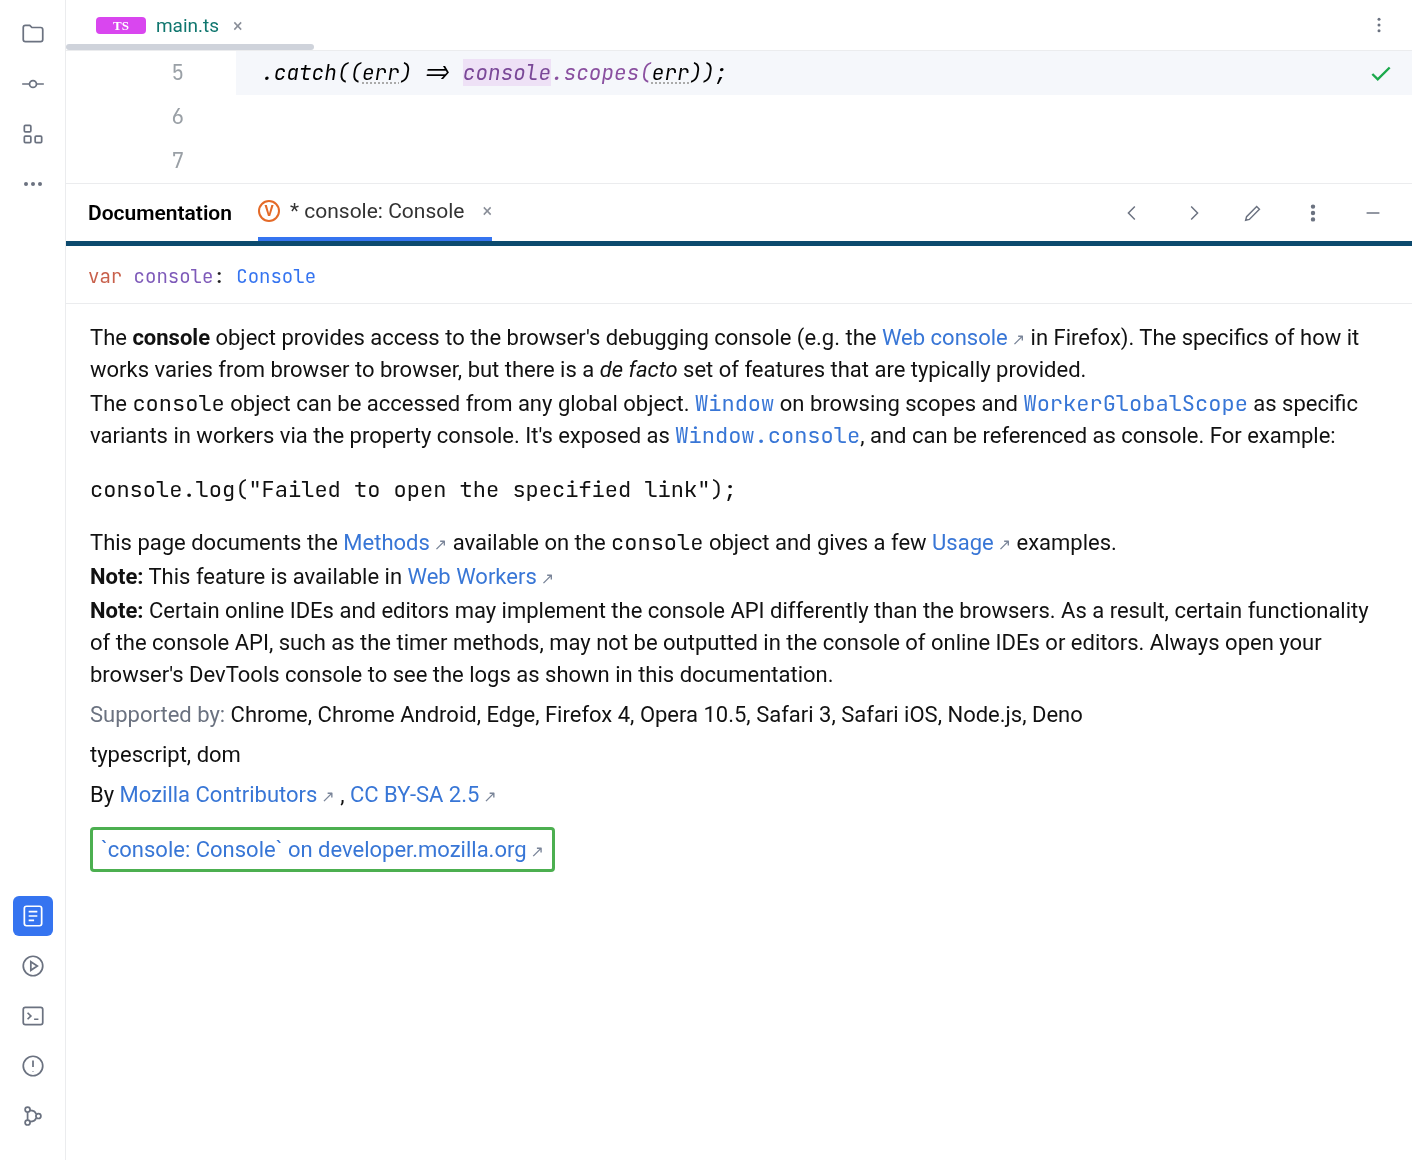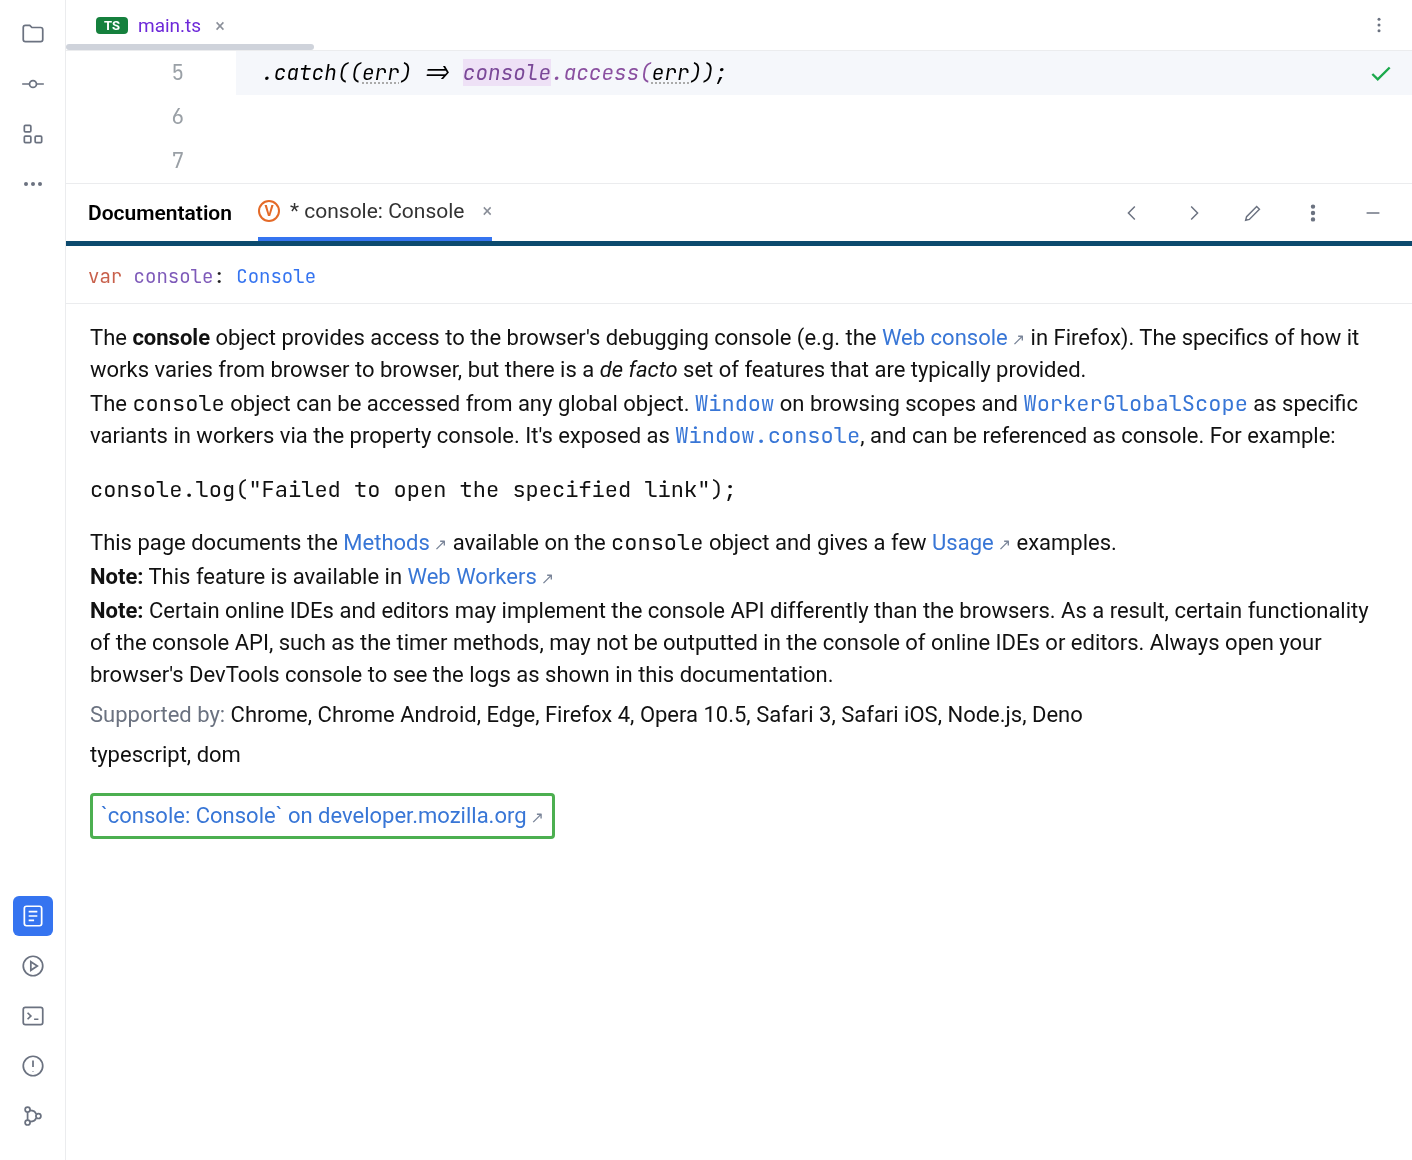--- a/index.html
+++ b/index.html
@@ -8,22 +8,22 @@
   .sidebar { width: 66px; border-right: 1px solid #ebecee; display: flex; flex-direction: column; align-items: center; padding-top: 14px; gap: 10px; }
   .sb-btn { width: 40px; height: 40px; display: flex; align-items: center; justify-content: center; border-radius: 6px; cursor: pointer; color: #6b7280; }
   .sb-btn svg { width: 26px; height: 26px; stroke: currentColor; fill: none; stroke-width: 1.6; }
   .sb-btn.active { background: #3574f0; color: #fff; }
   .sb-btn.active svg { stroke: #fff; }
   .sb-spacer { flex: 1; }
   .sb-more { width: 40px; height: 40px; display: flex; align-items: center; justify-content: center; color: #6b7280; cursor: pointer; }
   .main { flex: 1; display: flex; flex-direction: column; position: relative; }
   .tabbar { height: 50px; display: flex; align-items: center; padding-left: 20px; position: relative; }
   .tab { display: flex; align-items: center; gap: 10px; padding: 6px 10px; }
-  .ts-badge { background: #15803d; color: #fff; font-size: 13px; font-weight: 700; border-radius: 4px; padding: 2px 8px; line-height: 1; }
-  .tab-label { font-size: 19px; color: #6d28d9; }
+  .ts-badge { background: #d946ef; color: #fff; font-size: 13px; font-weight: 700; border-radius: 4px; padding: 2px 17px; line-height: 1; font-family: Liberation Serif, serif; }
+  .tab-label { font-size: 19px; color: #0f766e; }
   .tab-close { color: #8a8f99; font-size: 18px; margin-left: 4px; cursor: pointer; }
   .tab-scrub { position: absolute; left: 0; bottom: 0; width: 248px; height: 6px; background: #cfd3db; border-radius: 3px; }
   .tab-ovf { position: absolute; right: 18px; top: 10px; width: 30px; height: 30px; display:flex; align-items:center; justify-content:center; cursor:pointer; color:#6b7280; }
   .editor { border-top: 1px solid #ebecee; border-bottom: 1px solid #ebecee; position: relative; display:flex; }
   .gutter { width: 170px; text-align: right; padding-right: 52px; }
   .gline { height: 44px; line-height: 44px; font-family: "JetBrains Mono", Menlo, Consolas, monospace; font-size: 21px; color: #9aa0a6; }
   .code { flex:1; font-family: "JetBrains Mono", Menlo, Consolas, monospace; font-size: 21px; }
   .cline { height: 44px; line-height: 44px; white-space: pre; font-style: italic; color: #000; }
   .cline.hl { background: #f5f7fb; }
   .tok-call { color: #000; }
@@ -141,21 +141,21 @@
       </div>
     </div>
 
     <div class="editor">
       <div class="gutter">
         <div class="gline">5</div>
         <div class="gline">6</div>
         <div class="gline">7</div>
       </div>
       <div class="code">
-        <div class="cline hl"><span>  </span><span>.catch((</span><span class="tok-err">err</span><span>) =&gt; </span><span class="tok-obj tok-consolehl">console</span><span class="tok-prop">.access(</span><span class="tok-err">err</span><span>));</span></div>
+        <div class="cline hl"><span>  </span><span>.catch((</span><span class="tok-err">err</span><span>) =&gt; </span><span class="tok-obj tok-consolehl">console</span><span class="tok-prop">.scopes(</span><span class="tok-err">err</span><span>));</span></div>
         <div class="cline"></div>
       </div>
       <div class="green-check">
         <svg viewBox="0 0 24 24">
             <path d="M4 12l5 5L20 6"></path>
           </svg>
       </div>
     </div>
 
     <div class="docbar">
@@ -216,18 +216,21 @@
       <p>
         <span class="bold">Note:</span><span> Certain online IDEs and editors may implement the console API differently than the browsers. As a result, certain functionality of the console API, such as the timer methods, may not be outputted in the console of online IDEs or editors. Always open your browser's DevTools console to see the logs as shown in this documentation.</span>
       </p>
       <div class="para-gap"></div>
       <p>
         <span class="muted">Supported by:</span><span> Chrome, Chrome Android, Edge, Firefox 4, Opera 10.5, Safari 3, Safari iOS, Node.js, Deno</span>
       </p>
       <div class="para-gap"></div>
       <p class="">typescript, dom</p>
       <div class="para-gap"></div>
+      <p>
+        <span>By </span><a class="lnk ext">Mozilla Contributors</a><span> , </span><a class="lnk ext">CC BY-SA 2.5</a>
+      </p>
       <div class="hlbox">
         <a class="lnk ext">`console: Console` on developer.mozilla.org</a>
       </div>
     </div>
   </div>
 </div>
 
 </body></html>

